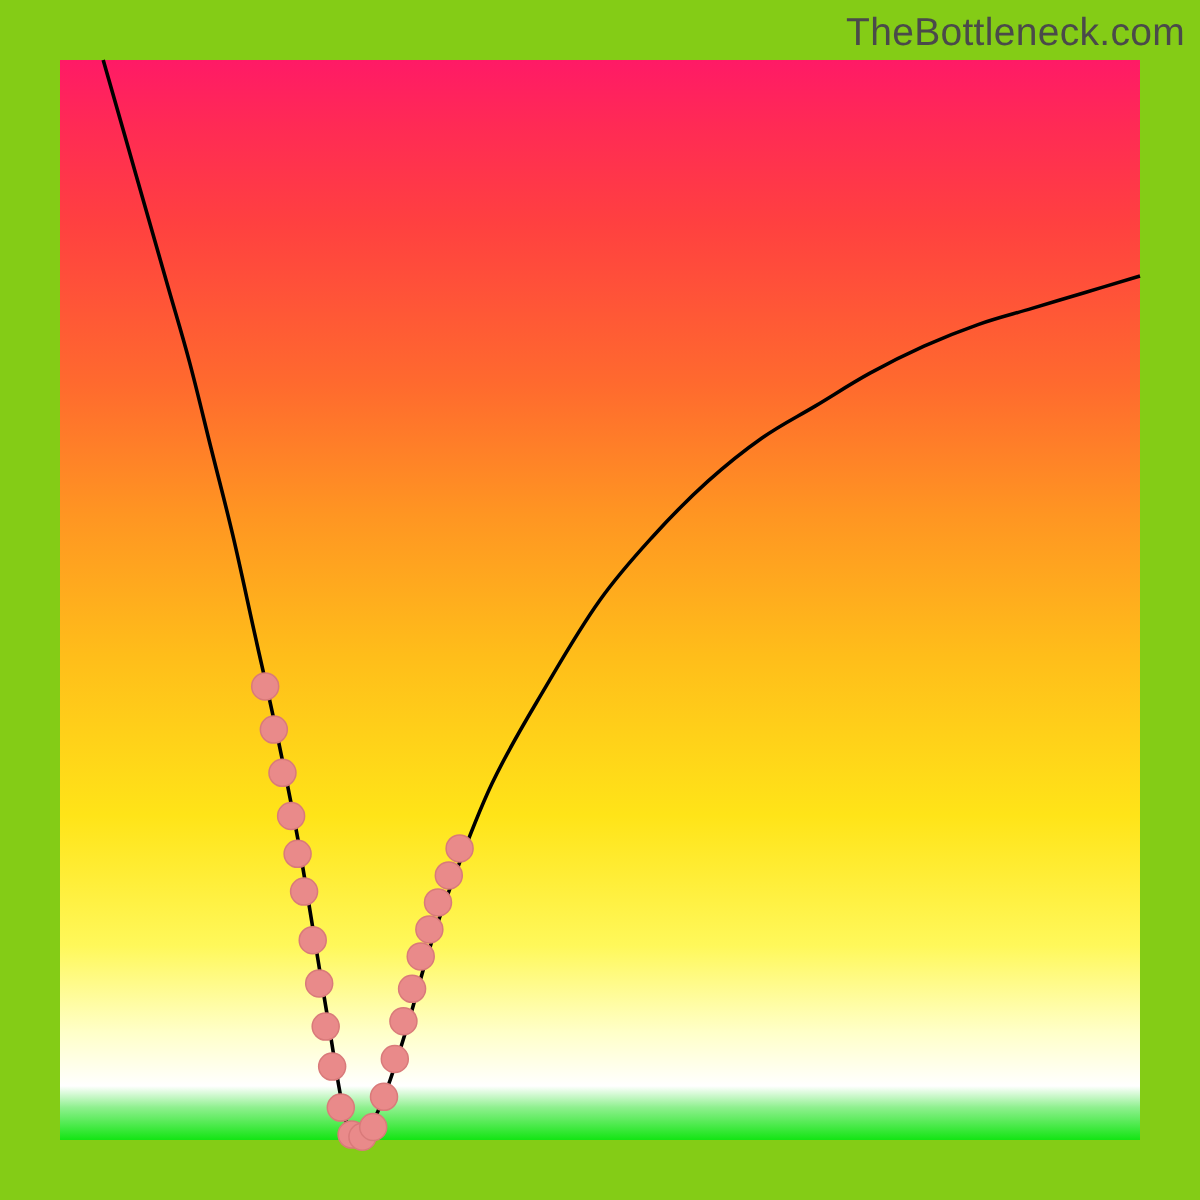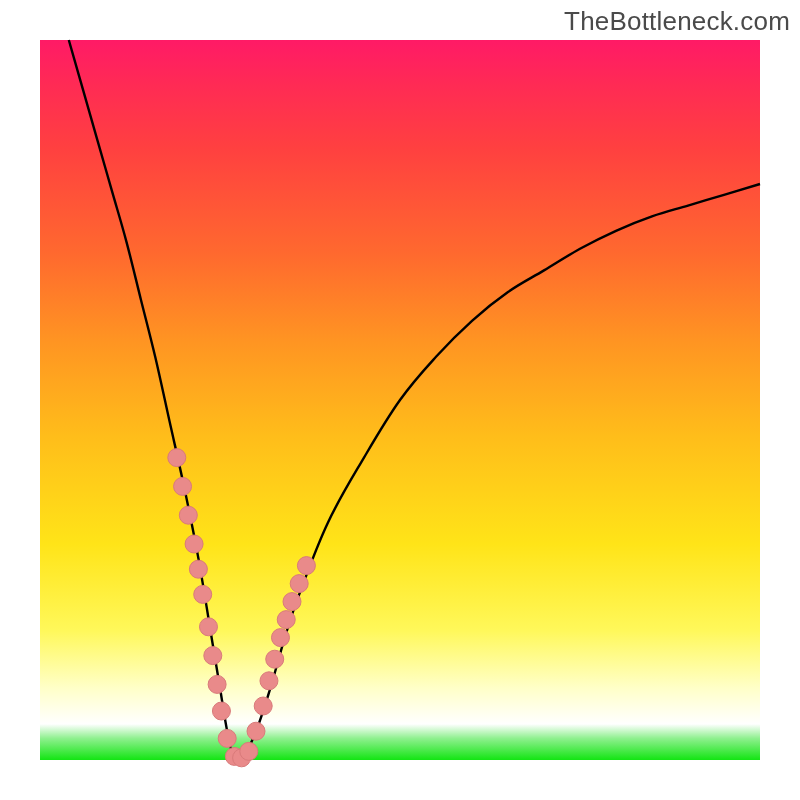--- a/index.html
+++ b/index.html
@@ -8,21 +8,21 @@
     width: 800px;
     height: 800px;
     overflow: hidden;
     background: #000;
     font-family: Arial, Helvetica, sans-serif;
   }
   .frame {
     position: relative;
     width: 800px;
     height: 800px;
-    background: #ffffff;
+    background: #84cc16;
   }
   .plot {
     position: absolute;
     left: 40px;
     top: 40px;
     width: 720px;
     height: 720px;
     
     background: linear-gradient(
       to bottom,

